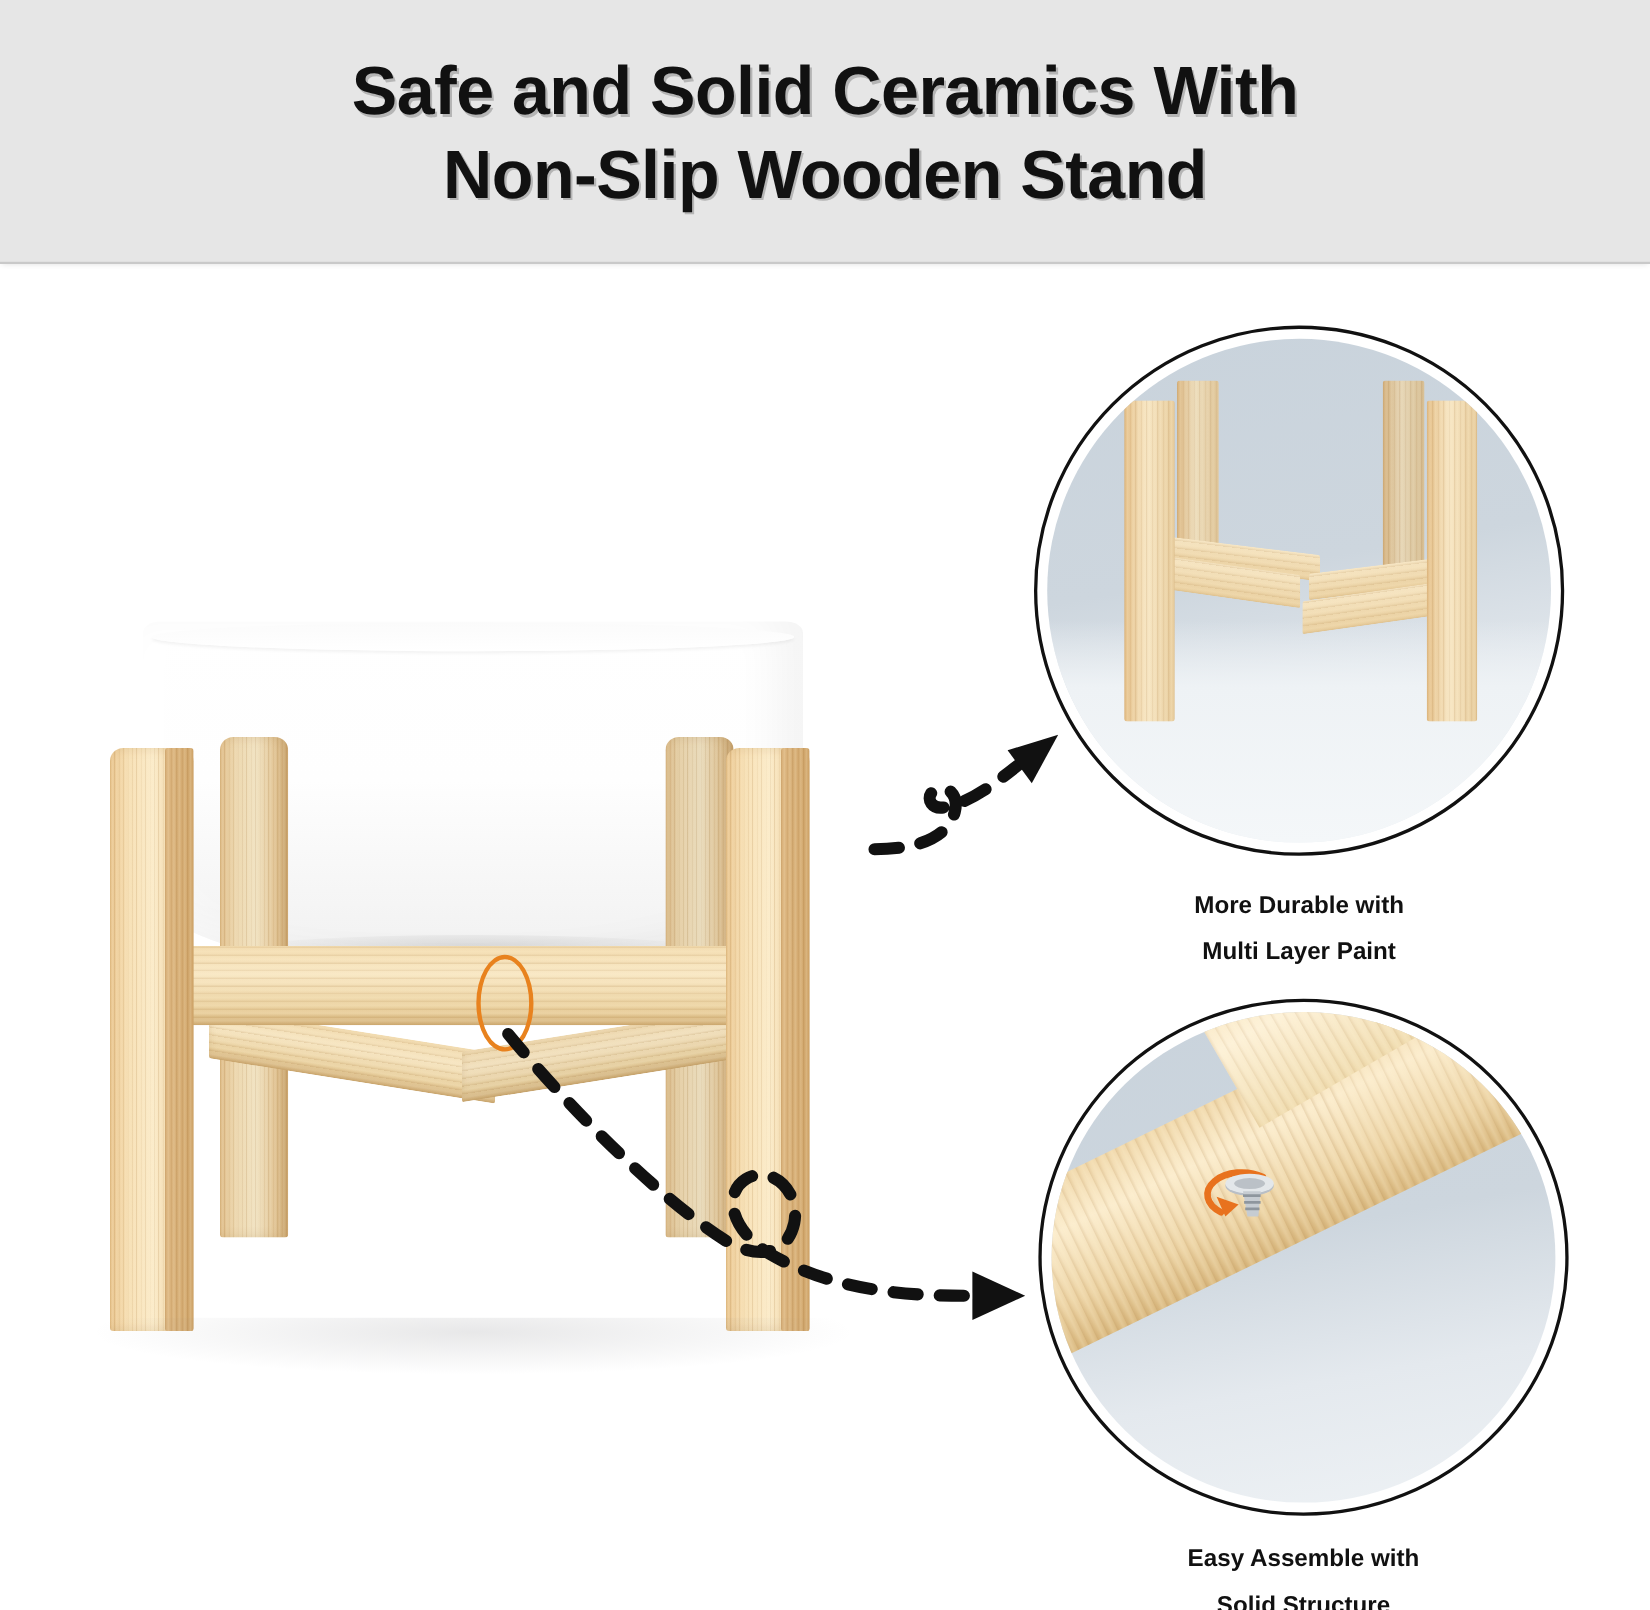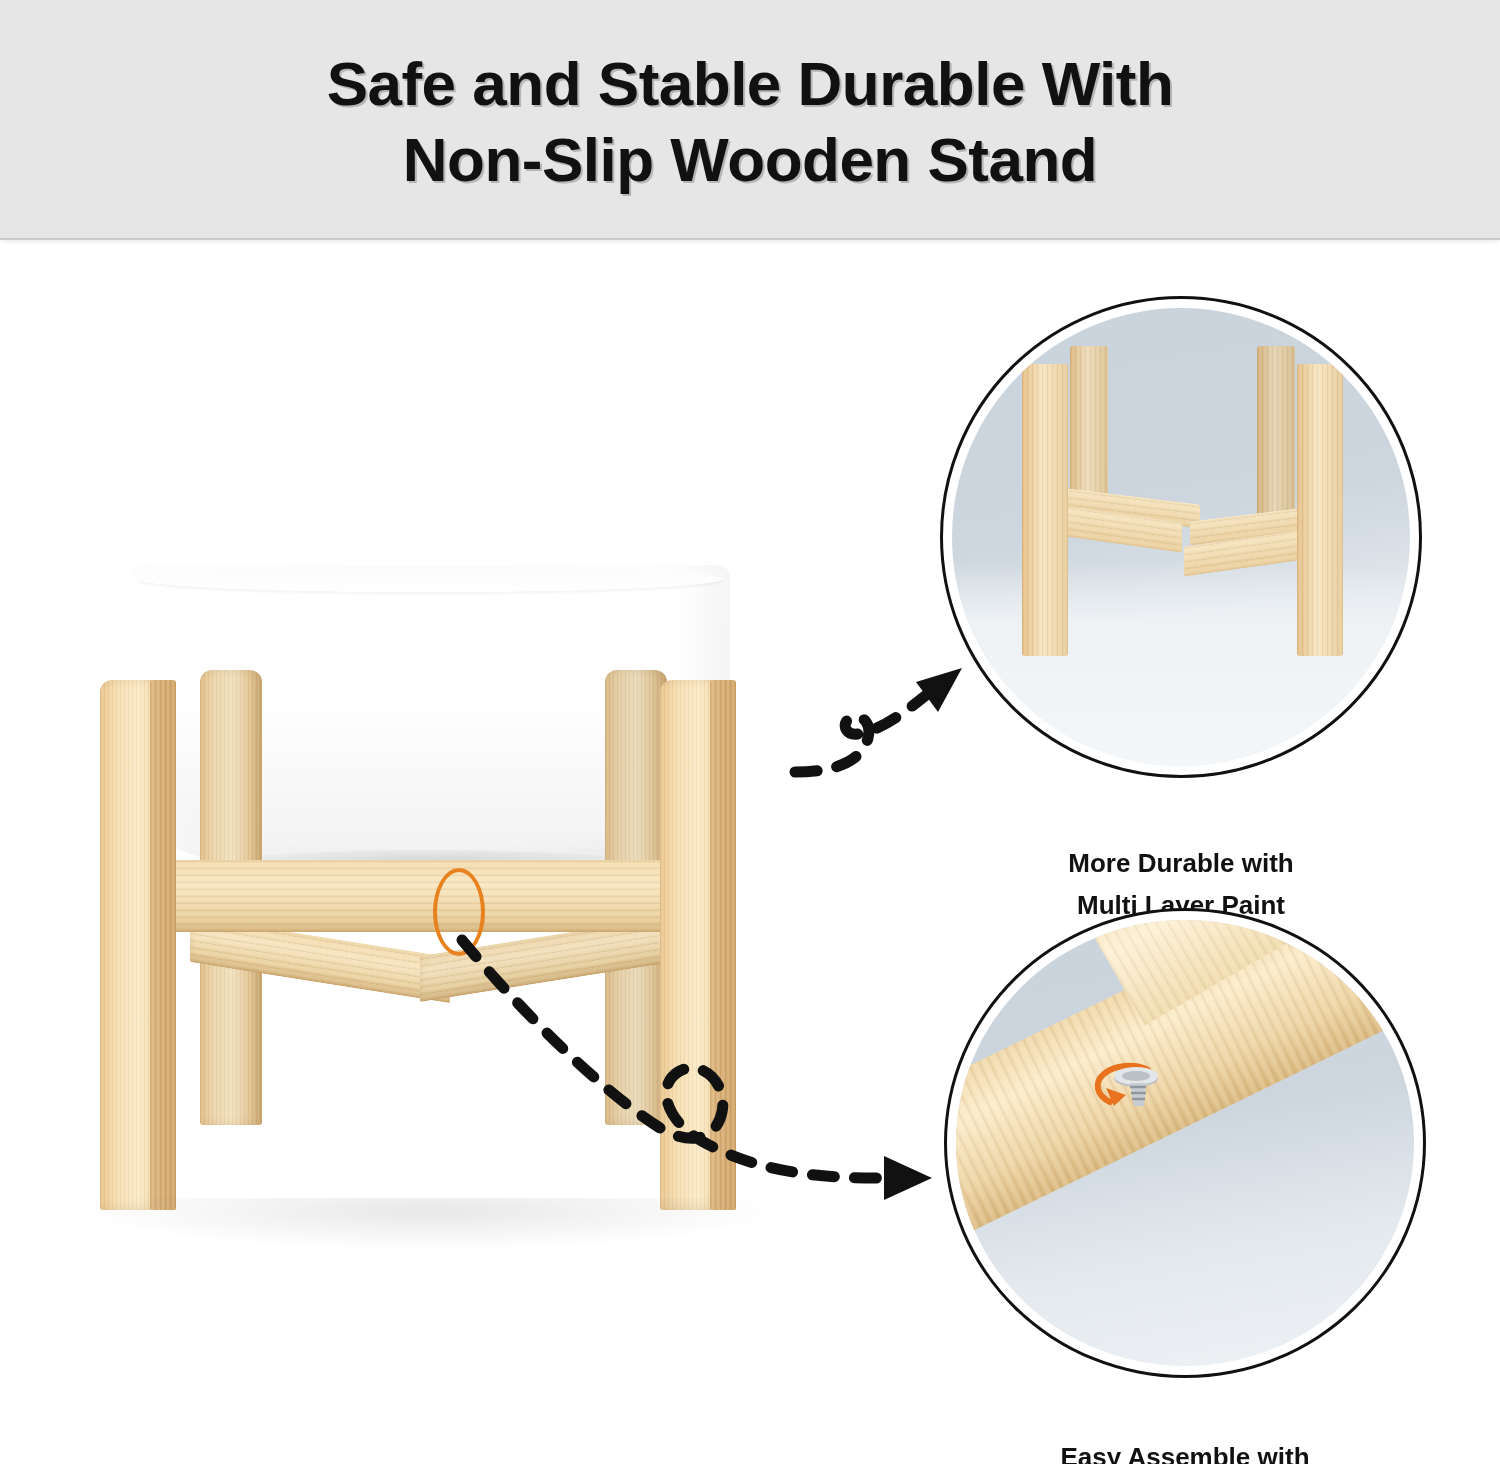--- a/index.html
+++ b/index.html
@@ -224,43 +224,42 @@
   #c2-screw { position: absolute; left: 27%; top: 27%; width: 96px; height: 96px; }
 
   
   .caption {
     position: absolute;
     width: 482px;
     text-align: center;
     color: #111111;
     font-family: "Liberation Sans", sans-serif;
     font-weight: bold;
-    font-size: 26px;
+    font-size: 22px;
     line-height: 42px;
     white-space: pre-line;
-    margin-top: 40px;
   }
   #caption-1 { left: 940px; top: 802px; }
   #caption-2 { left: 944px; top: 1396px; }
 
   
   #connectors {
     position: absolute;
     left: 0; top: 0;
     width: 1500px; height: 1464px;
     pointer-events: none;
   }
 </style>
 </head>
 <body>
 
 <div id="page">
 
   <div id="header-band">
-    <div id="header-title">Safe and Stable Durable With
+    <div id="header-title">Safe and Solid Ceramics With
 Non-Slip Wooden Stand</div>
   </div>
 
   <div id="hero-photo">
 
     <div class="bowl"></div>
     <div class="bowl-rim"></div>
     <div class="bowl-base-shadow"></div>
 
     <div class="post" id="post-back-left"></div>

